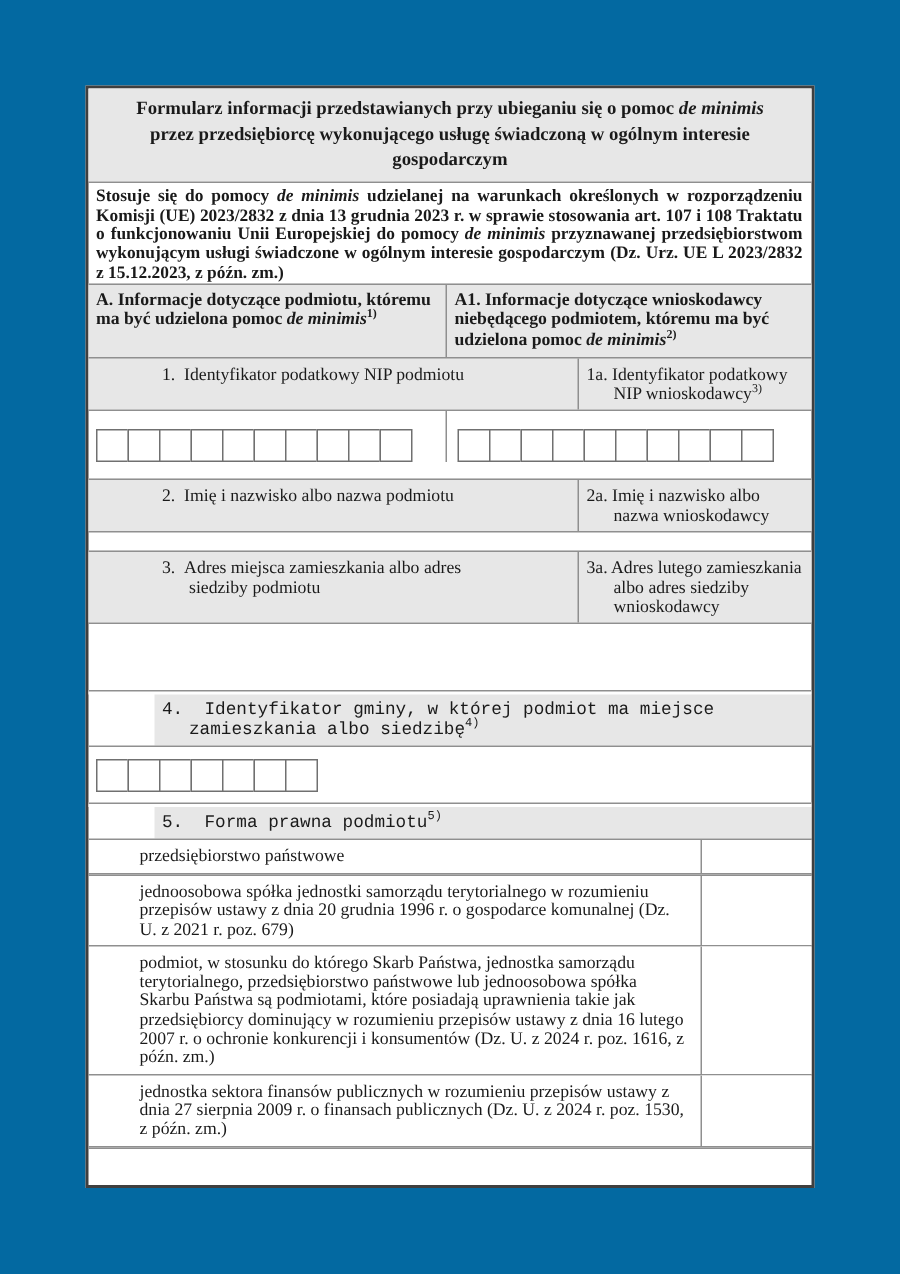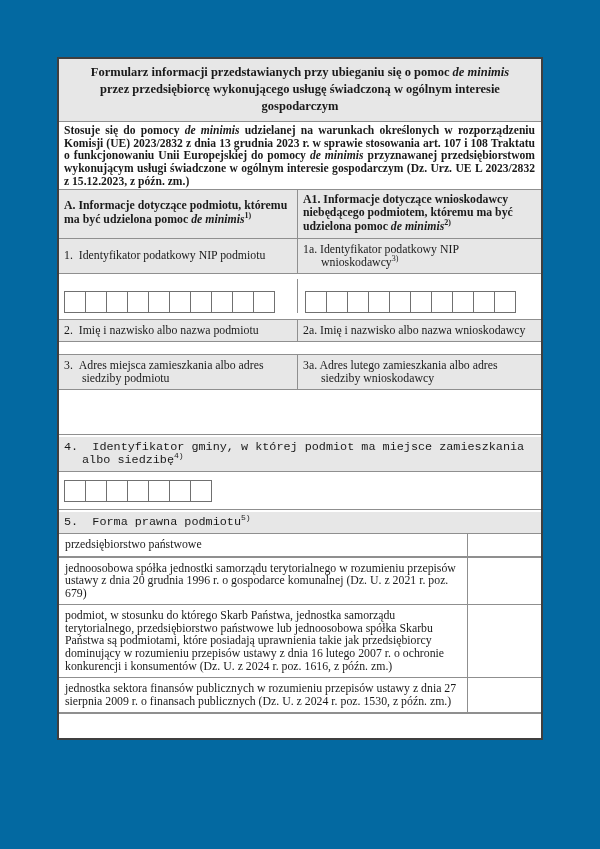--- a/index.html
+++ b/index.html
@@ -28,41 +28,41 @@
   .spacer{height:3px;background:#fff;border-top:1px solid var(--grid);}
   .fill{background:var(--fill);}
   .title-row{
     font-size:12.5px;font-weight:bold;text-align:center;
     line-height:17px;padding:5px 26px 6px;
   }
   .intro-row{
     font-weight:bold;text-align:justify;
     font-size:11.6px;line-height:12.7px;padding:3px 6px 0 5px;
   }
-  .twocol{display:flex;align-items:center;}
+  .twocol{display:flex;align-items:flex-start;}
   .twocol .cell-l{width:238px;flex:0 0 238px;}
   .twocol .cell-r{flex:1;border-left:1px solid var(--grid);}
   .hdr{font-weight:bold;line-height:13.8px;padding:3px 6px 4px 5px;}
-  .lbl{padding:4px 6px 4px 5px;}
+  .lbl{padding:4px 6px 4px 5px;margin-left:44px;}
   .hang{padding-left:23px;text-indent:-18px;}
   .boxes-row .cell-l,.boxes-row .cell-r{padding:12px 0 0 0;}
   .boxes-row{height:46px;}
   .strip{display:flex;}
   .strip-pad-l{padding-left:5px;}
   .strip-pad-r{padding-left:7px;}
   .box-cell{
     width:22px;height:22px;flex:0 0 22px;
     border:1px solid #707070;background:#fff;margin-left:-1px;
   }
   .box-cell:first-child{margin-left:0;}
   .blank-12{height:13px;}
   .blank-45{height:45px;}
   .gmina-row{height:38px;padding:8px 0 0 5px;}
   .opt{display:flex;align-items:stretch;}
-  .opt-text{flex:1;padding:4px 8px 5px 6px;line-height:12.6px;}
+  .opt-text{flex:1;padding:4px 8px 5px 6px;line-height:12.6px;margin-left:28px;}
   .opt-check{flex:0 0 74px;border-left:1px solid var(--grid);background:#fff;}
   .final-blank{height:25px;}
   sup{font-size:8px;line-height:0;}
   i{font-style:italic;}
 </style>
 </head>
 <body>
 
 <div class="page">
   <div class="form">

